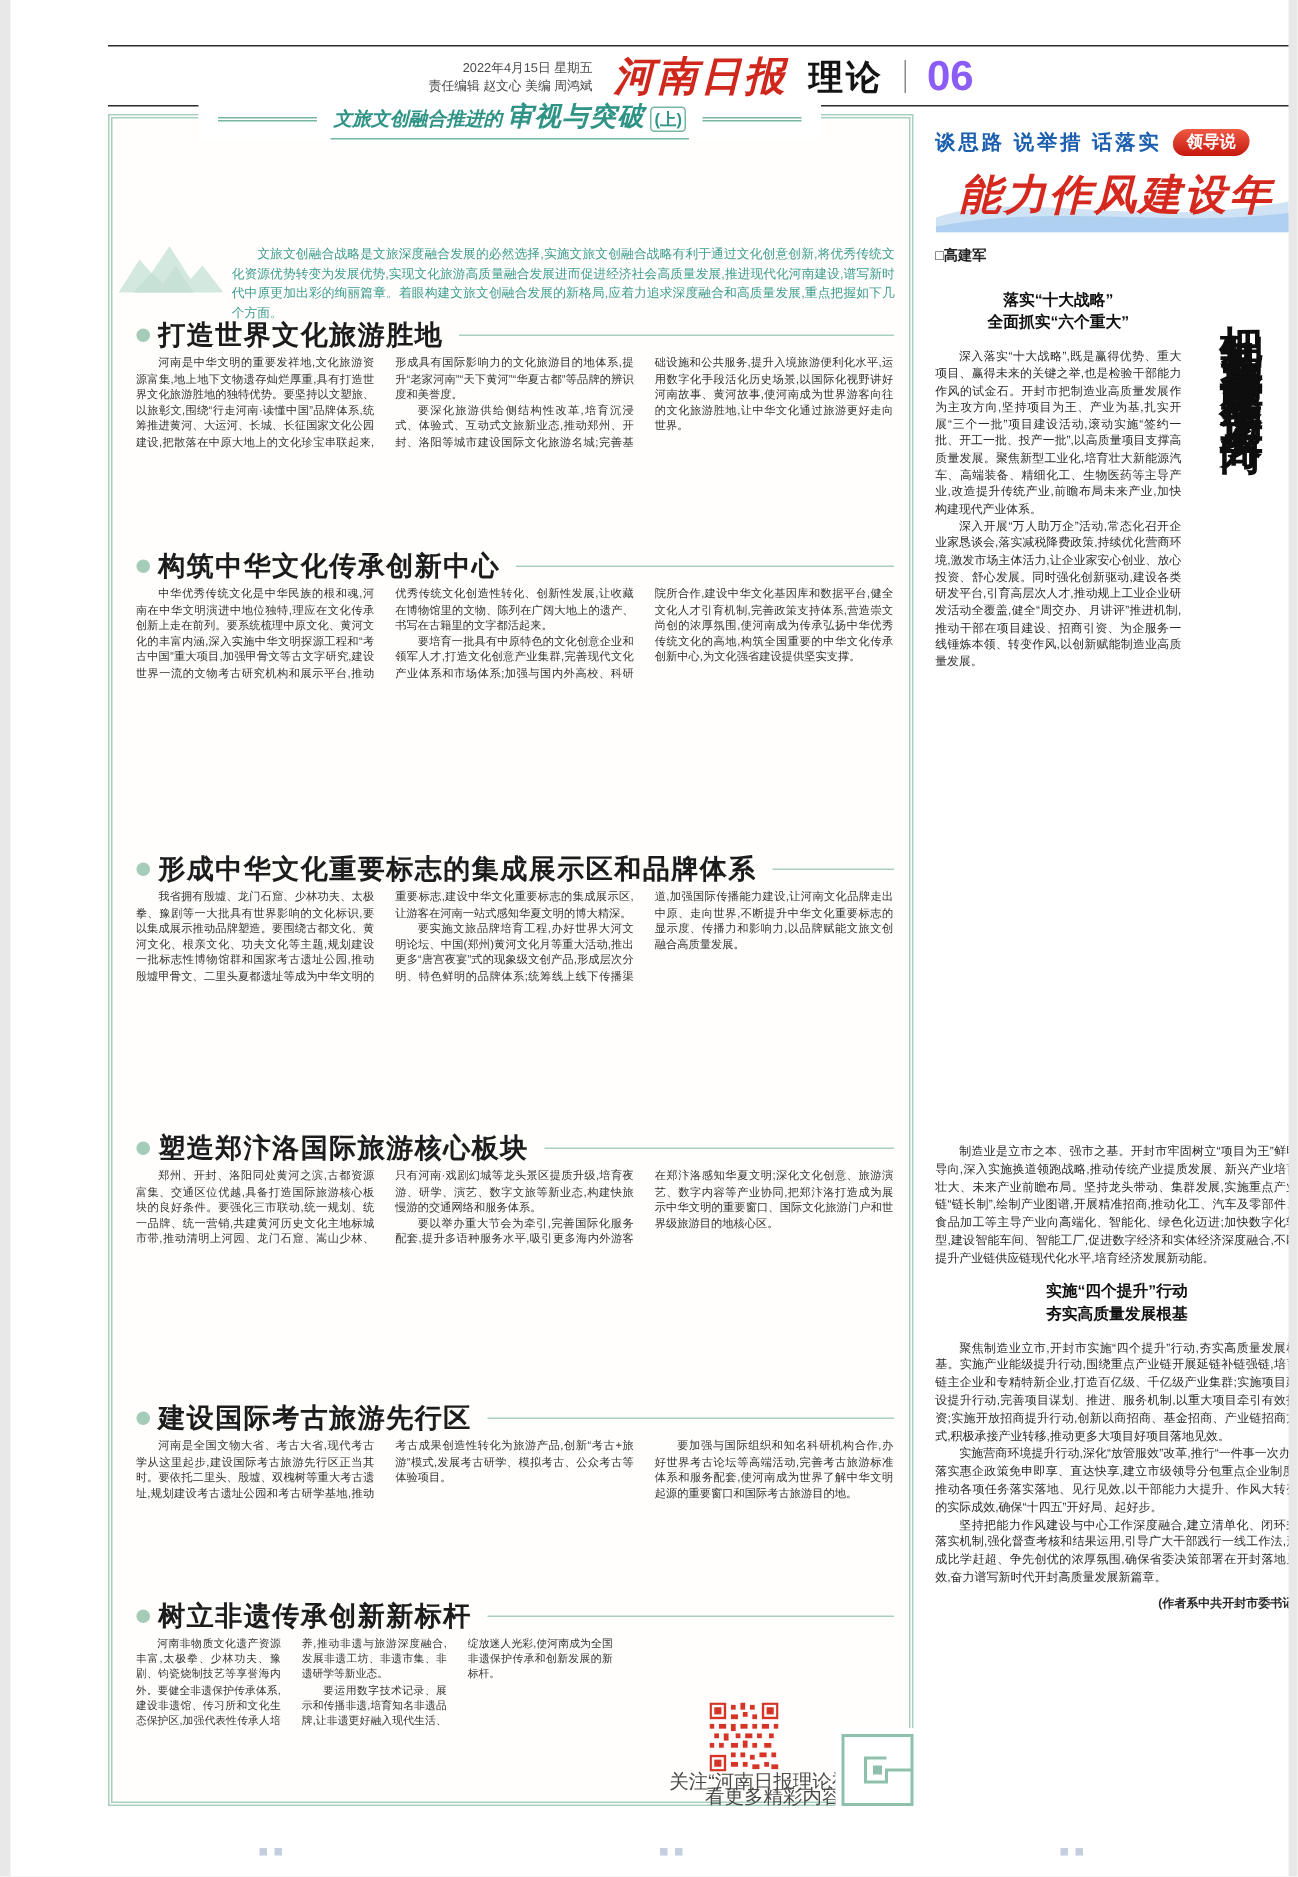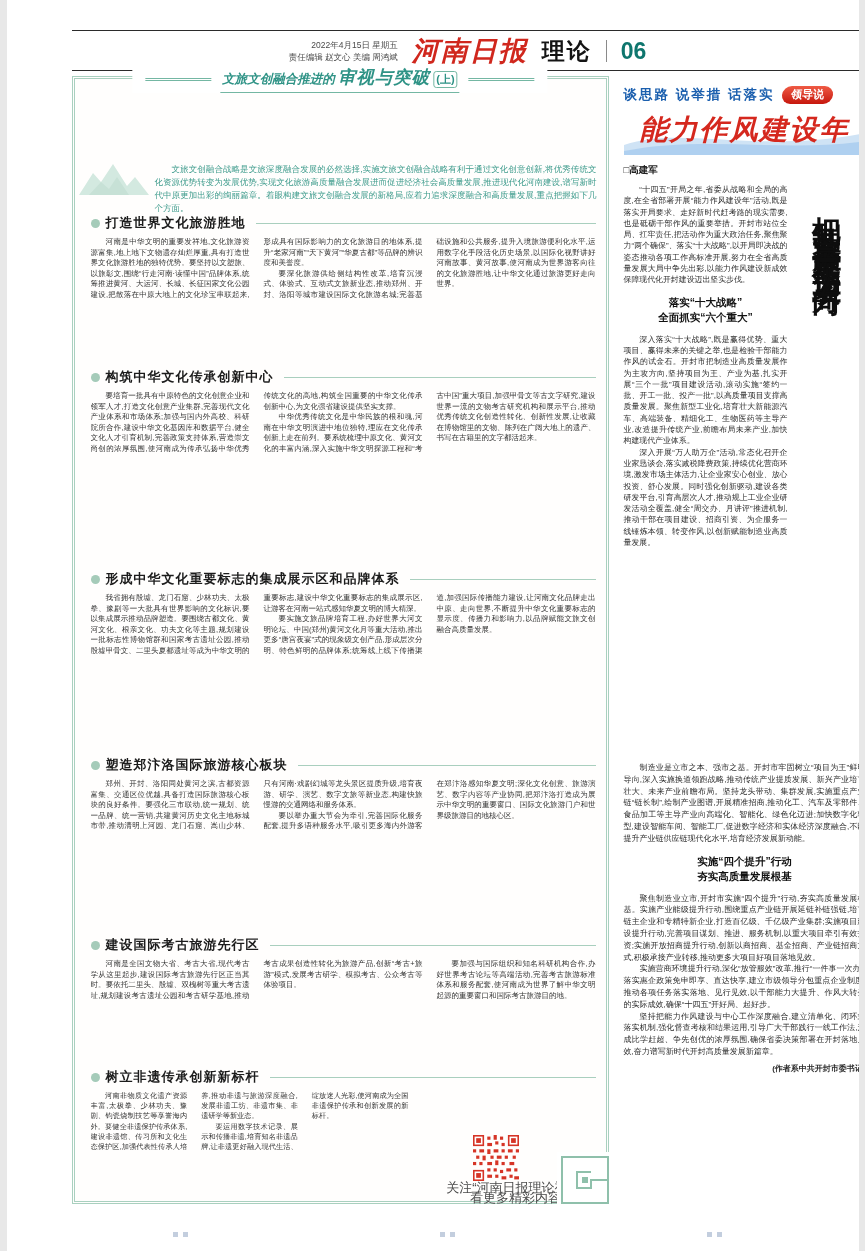--- a/index.html
+++ b/index.html
@@ -10,21 +10,21 @@
   .rule { position:absolute; left:65px; width:792px; border-top:1px solid #2b2b2b; }
   .rule.top { top:30px; }
   .rule.bottom { top:70px; }
   .masthead-row { position:absolute; left:65px; top:33px; width:792px; height:36px;
     display:flex; align-items:center; justify-content:center; gap:14px; }
   .date-block { text-align:right; font-size:8.5px; line-height:12px; color:#4a4a4a; }
   .paper-name { font-family:"Liberation Serif","DejaVu Serif",serif; font-style:italic; font-weight:900;
     color:#d0271d; font-size:27px; letter-spacing:2px; }
   .section-name { font-size:23px; font-weight:900; color:#141414; letter-spacing:2px; }
   .head-div { width:1px; height:22px; background:#8a8a8a; }
-  .page-no { font-size:23px; font-weight:700; color:#0f766e; }
+  .page-no { font-size:28px; font-weight:700; color:#8b5cf6; }
 
   
   .feature-frame { position:absolute; left:65px; top:76px; width:537px; height:1128px;
     border:3px double #a9d0bf; background:#fffefd; }
   .series-banner { position:absolute; top:-14px; left:50%; transform:translateX(-50%);
     display:flex; align-items:center; white-space:nowrap; background:#fff; padding:0 4px; }
   .b-rule { width:66px; border-top:3px double #74b7a3; margin:0 9px; }
   .b-text { display:flex; align-items:baseline; gap:3px; border-bottom:1.5px solid #74b7a3; padding:0 2px 3px; }
   .b-prefix { font-size:12.5px; font-weight:700; font-style:italic; color:#2f9386; }
   .b-title { font-size:17.5px; font-weight:900; font-style:italic; color:#2f9386; letter-spacing:1px; }
@@ -34,21 +34,21 @@
     font-family:"Liberation Serif","DejaVu Serif",serif; font-weight:900; font-size:44px;
     letter-spacing:9px; color:#0f0f0f; }
 
   .mountain { position:absolute; left:4px; top:80px; opacity:.9; }
   .intro { position:absolute; left:80px; top:84px; width:442px; font-size:8.5px; line-height:13px;
     color:#3e9b8c; text-align:justify; text-indent:2em; }
 
   .f-section { position:absolute; left:16px; width:505px; }
   .f-head { display:flex; align-items:center; height:20px; }
   .f-dot { width:9px; height:9px; border-radius:50%; background:#a5cbb9; margin-right:6px; flex:none; }
-  .f-title { font-family:"Liberation Serif","DejaVu Serif",serif; font-weight:900; font-size:13px;
+  .f-title { font-family:"Liberation Serif","DejaVu Serif",serif; font-weight:900; font-size:18px;
     color:#1c1c1c; letter-spacing:1px; white-space:nowrap; }
   .f-line { flex:1; border-top:1px solid #a9cfbe; margin-left:10px; }
   .f-body { column-count:3; column-gap:14px; font-size:7.5px; line-height:10.6px; color:#333;
     text-align:justify; overflow:hidden; }
   .f-body p { text-indent:2em; }
   .f-body.narrow { width:318px; font-size:7.2px; line-height:10.2px; }
 
   .credits { position:absolute; left:352px; top:994px; width:178px; font-size:7.6px; line-height:10.6px; color:#3a3a3a; }
   .credits .cl { margin-bottom:1px; }
   .qr { position:absolute; left:398px; top:1056px; }
@@ -134,22 +134,22 @@
     </div>
 
     <div class="f-section" style="top:288px;">
       <div class="f-head">
         <span class="f-dot"></span>
         <span class="f-title">构筑中华文化传承创新中心</span>
         <span class="f-line"></span>
       </div>
     </div>
     <div class="f-section f-body" style="top:312px; height:162px;">
+      <p>中华优秀传统文化是中华民族的根和魂,河南在中华文明演进中地位独特,理应在文化传承创新上走在前列。要系统梳理中原文化、黄河文化的丰富内涵,深入实施中华文明探源工程和“考古中国”重大项目,加强甲骨文等古文字研究,建设世界一流的文物考古研究机构和展示平台,推动优秀传统文化创造性转化、创新性发展,让收藏在博物馆里的文物、陈列在广阔大地上的遗产、书写在古籍里的文字都活起来。</p>
       <p>要培育一批具有中原特色的文化创意企业和领军人才,打造文化创意产业集群,完善现代文化产业体系和市场体系;加强与国内外高校、科研院所合作,建设中华文化基因库和数据平台,健全文化人才引育机制,完善政策支持体系,营造崇文尚创的浓厚氛围,使河南成为传承弘扬中华优秀传统文化的高地,构筑全国重要的中华文化传承创新中心,为文化强省建设提供坚实支撑。</p>
-      <p>中华优秀传统文化是中华民族的根和魂,河南在中华文明演进中地位独特,理应在文化传承创新上走在前列。要系统梳理中原文化、黄河文化的丰富内涵,深入实施中华文明探源工程和“考古中国”重大项目,加强甲骨文等古文字研究,建设世界一流的文物考古研究机构和展示平台,推动优秀传统文化创造性转化、创新性发展,让收藏在博物馆里的文物、陈列在广阔大地上的遗产、书写在古籍里的文字都活起来。</p>
     </div>
 
     <div class="f-section" style="top:490px;">
       <div class="f-head">
         <span class="f-dot"></span>
         <span class="f-title">形成中华文化重要标志的集成展示区和品牌体系</span>
         <span class="f-line"></span>
       </div>
     </div>
     <div class="f-section f-body" style="top:514px; height:154px;">
@@ -262,21 +262,20 @@
       <svg class="banner-wave" width="242" height="30" viewBox="0 0 242 30">
         <path d="M0 20 C 60 0, 130 30, 242 8 L242 30 L0 30 Z" fill="#cfe3f5"></path>
         <path d="M0 26 C 80 10, 160 28, 242 16 L242 30 L0 30 Z" fill="#a9cdef" opacity="0.85"></path>
       </svg>
       <div class="campaign">能力作风建设年</div>
     </div>
     <div class="author">□高建军</div>
 
     <div class="upper">
       <div class="upper-text">
-        <p>“十四五”开局之年,省委从战略和全局的高度,在全省部署开展“能力作风建设年”活动,既是落实开局要求、走好新时代赶考路的现实需要,也是砥砺干部作风的重要举措。开封市站位全局、扛牢责任,把活动作为重大政治任务,聚焦聚力“两个确保”、落实“十大战略”,以开局即决战的姿态推动各项工作高标准开展,努力在全省高质量发展大局中争先出彩,以能力作风建设新成效保障现代化开封建设迈出坚实步伐。</p>
         <div class="subhead">
           <div>落实“十大战略”</div>
           <div>全面抓实“六个重大”</div>
         </div>
         <p>深入落实“十大战略”,既是赢得优势、重大项目、赢得未来的关键之举,也是检验干部能力作风的试金石。开封市把制造业高质量发展作为主攻方向,坚持项目为王、产业为基,扎实开展“三个一批”项目建设活动,滚动实施“签约一批、开工一批、投产一批”,以高质量项目支撑高质量发展。聚焦新型工业化,培育壮大新能源汽车、高端装备、精细化工、生物医药等主导产业,改造提升传统产业,前瞻布局未来产业,加快构建现代产业体系。</p>
         <p>深入开展“万人助万企”活动,常态化召开企业家恳谈会,落实减税降费政策,持续优化营商环境,激发市场主体活力,让企业家安心创业、放心投资、舒心发展。同时强化创新驱动,建设各类研发平台,引育高层次人才,推动规上工业企业研发活动全覆盖,健全“周交办、月讲评”推进机制,推动干部在项目建设、招商引资、为企服务一线锤炼本领、转变作风,以创新赋能制造业高质量发展。</p>
       </div>
       <div class="vert-wrap">
         <div class="vert-headline">把制造业高质量发展作为主攻方向</div>
       </div>

